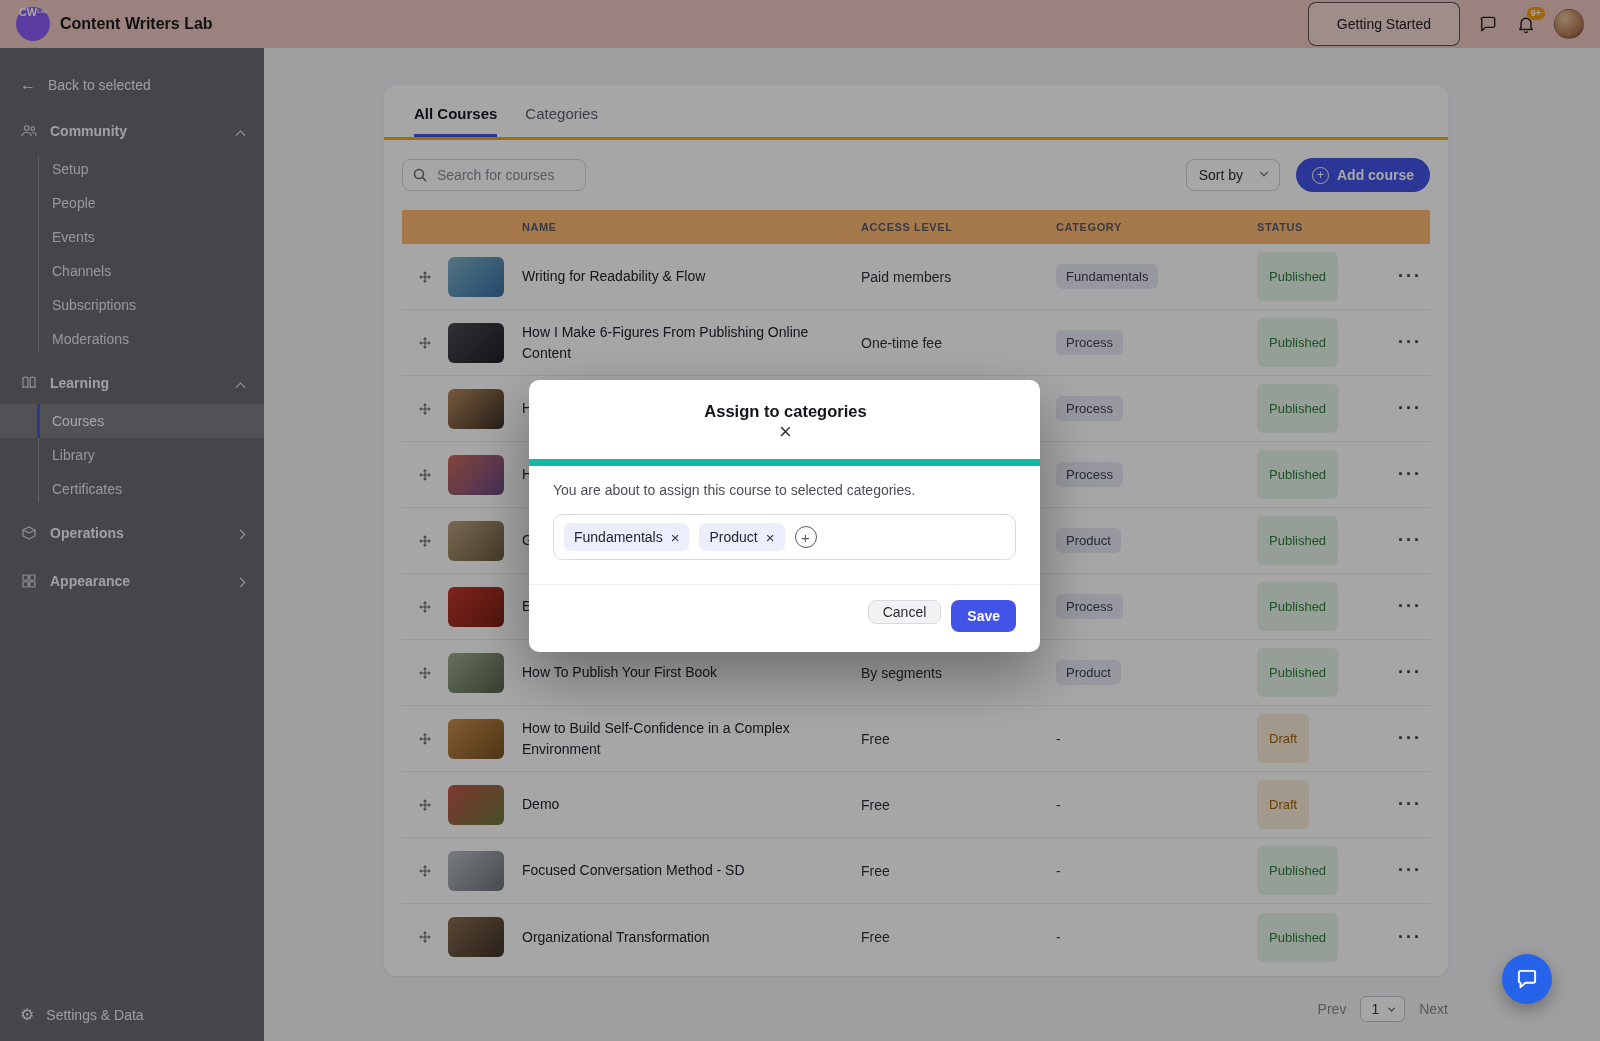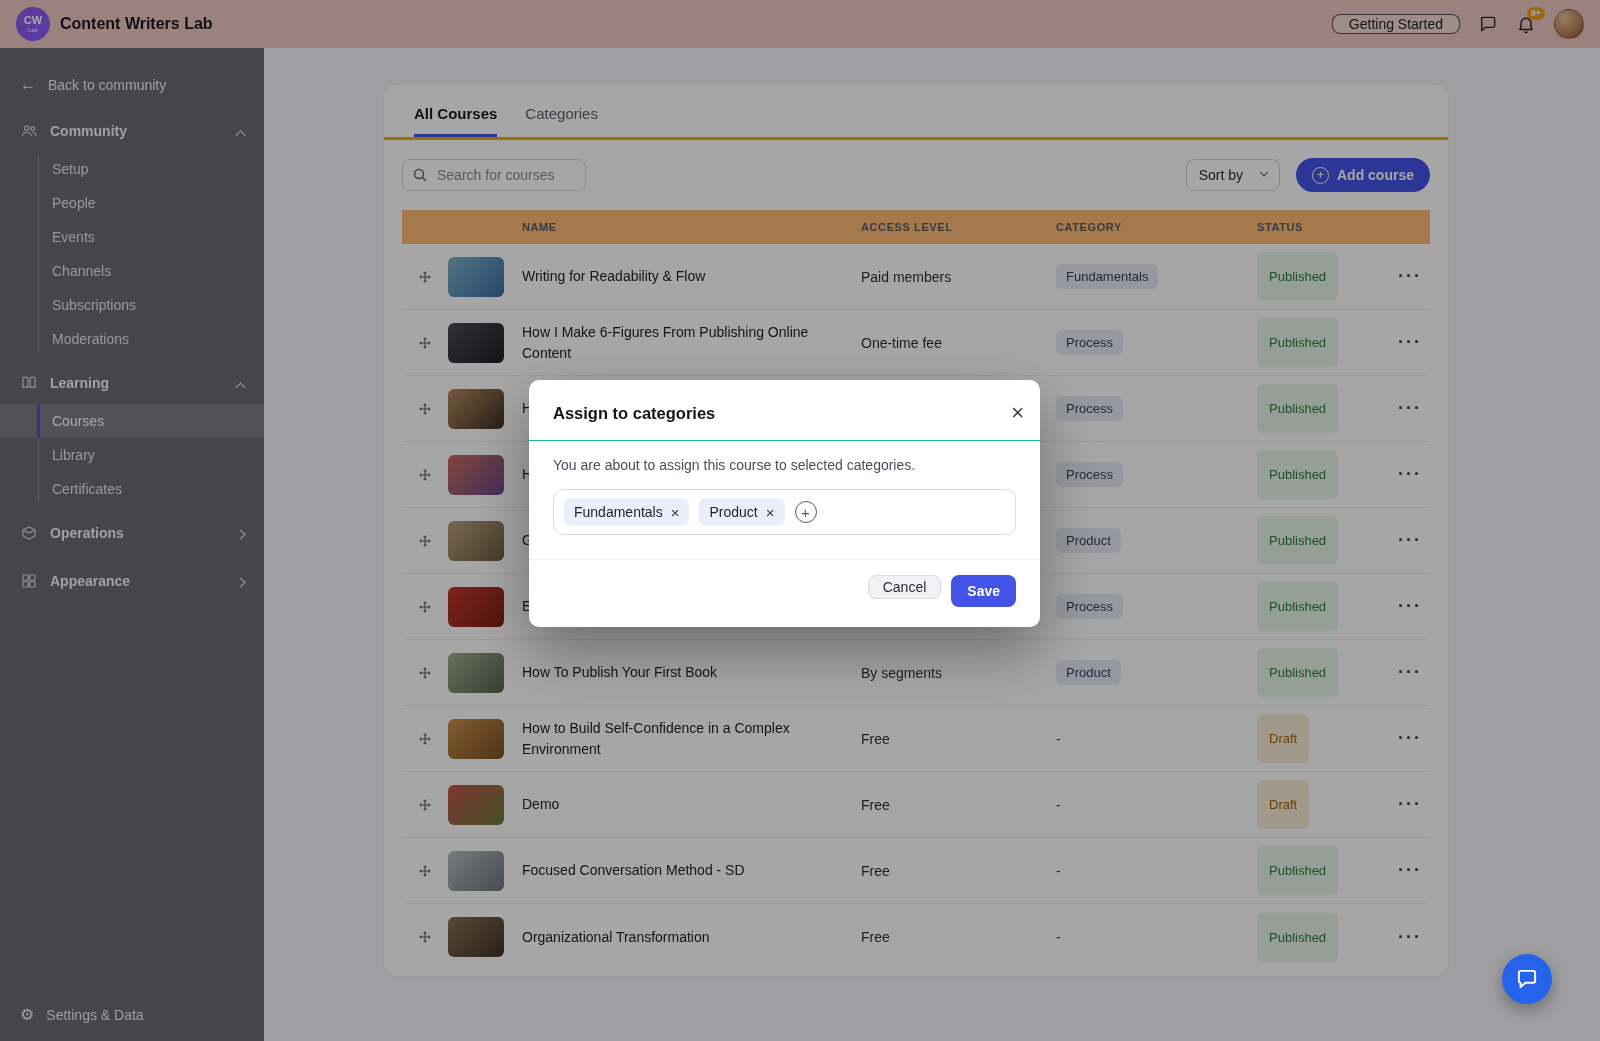--- a/index.html
+++ b/index.html
@@ -2,26 +2,26 @@
 <html style="--accent: #4353e8; --header-bg: #efc8c2; --sidebar-bg: #6a6a72; --logo-bg: #8b5cf6; --badge-orange: #f59e0b; --page-bg: #f5f5f7; --pub-bg: #e5f3e8; --pub-tx: #2f7d3f; --draft-bg: #f9ecd9; --draft-tx: #a16207; --cat-bg: #e8eaf4; --cat-tx: #383e58; --fab-blue: #2563eb;"><head>
 <meta charset="utf-8">
 <style>
   * { margin:0; padding:0; box-sizing:border-box; }
   html,body { width:1600px; height:1041px; overflow:hidden; font-family:"Liberation Sans", sans-serif; background:#f5f5f7; }
 
   .app { position:absolute; inset:0; display:flex; flex-direction:column; }
 
   
   header { height:48px; background:var(--header-bg); display:flex; align-items:center; padding:0 16px; flex:0 0 48px; }
-  .logo { width:34px; height:34px; border-radius:50%; background:var(--logo-bg); color:#fff; display:flex; flex-direction:column; align-items:center; justify-content:center; line-height:1; }
+  .logo { width:34px; height:34px; border-radius:50%; background:var(--logo-bg); color:#fff; display:flex; flex-direction:row; align-items:flex-start; justify-content:center; line-height:1; }
   .logo-cw { font-size:11px; font-weight:bold; }
   .logo-sub { font-size:6px; margin-top:1px; }
   .app-title { font-size:16px; font-weight:bold; color:#19191c; margin-left:10px; }
   .header-right { margin-left:auto; display:flex; align-items:center; gap:18px; }
-  .gs-btn { height:20px; padding:0 16px; font-size:14px; color:#222; background:rgba(255,255,255,.32); border:1px solid rgba(35,35,35,.75); border-radius:8px; font-family:inherit; cursor:pointer; }
+  .gs-btn { height:44px; padding:0 28px; font-size:14px; color:#222; background:rgba(255,255,255,.32); border:1px solid rgba(35,35,35,.75); border-radius:8px; font-family:inherit; cursor:pointer; }
   .hicon { color:#232326; display:inline-flex; position:relative; cursor:pointer; }
   .nbadge { position:absolute; top:-7px; right:-9px; background:var(--badge-orange); color:#fff; font-size:9px; font-weight:bold; border-radius:8px; padding:2px 4px; line-height:1; }
   .avatar { width:30px; height:30px; border-radius:50%; background:radial-gradient(circle at 35% 30%, #e8c39a, #b97f5c 60%, #7a4a33); border:1px solid rgba(0,0,0,.2); }
 
   
   .body-row { flex:1; display:flex; min-height:0; }
 
   
   aside { width:264px; flex:0 0 264px; background:var(--sidebar-bg); color:#eceaf0; display:flex; flex-direction:column; padding-top:18px; }
   .back-link { display:flex; align-items:center; gap:12px; padding:10px 20px; font-size:14px; color:#f2f2f6; cursor:pointer; }
@@ -73,21 +73,21 @@
   .cmenu { justify-self:center; font-size:18px; font-weight:bold; letter-spacing:2px; color:#3d3d46; cursor:pointer; }
 
   .pagination { width:1064px; margin-left:120px; margin-top:20px; display:flex; justify-content:flex-end; align-items:center; gap:14px; font-size:14px; color:#87878f; }
   .page-link { cursor:pointer; }
   .page-select { display:flex; align-items:center; gap:10px; border:1px solid #c8c8d0; background:#fff; border-radius:6px; padding:4px 10px; color:#33343c; cursor:pointer; }
   .page-select .chev { width:5px; height:5px; transform:rotate(45deg) translate(-1px,-1px); }
 
   
   .overlay { position:fixed; inset:0; background:rgba(0,0,0,.35); z-index:40; }
   .modal { position:fixed; left:529px; top:380px; width:511px; background:#fff; border-radius:10px; z-index:50; box-shadow:0 24px 60px rgba(0,0,0,.35); }
-  .modal-head { display:flex; align-items:center; justify-content:space-between; padding:22px 16px 16px 24px; border-bottom:1px solid #14b8a6; }
+  .modal-head { display:flex; align-items:center; justify-content:space-between; padding:22px 22px 16px 24px; border-bottom:7px solid #14b8a6;flex-direction:column; }
   .modal-head h2 { font-size:16.5px; color:#14151a; }
   .modal-close { font-size:22px; color:#3a3a42; cursor:pointer; line-height:1; }
   .modal-body { padding:16px 24px 4px; }
   .modal-desc { font-size:14px; color:#4b4e58; }
   .chip-box { margin-top:16px; border:1px solid #dadae2; border-radius:10px; min-height:46px; display:flex; align-items:center; gap:10px; padding:7px 10px; cursor:text; }
   .chip { display:inline-flex; align-items:center; gap:8px; background:#eceefb; color:#23252e; font-size:14px; padding:6px 10px; border-radius:7px; }
   .chip-x { font-size:15px; color:#31333c; cursor:pointer; line-height:1; }
   .add-chip { width:22px; height:22px; border:1.5px solid #5a5a64; border-radius:50%; color:#5a5a64; display:inline-flex; align-items:center; justify-content:center; font-size:15px; cursor:pointer; line-height:1; }
   .modal-foot { display:flex; justify-content:flex-end; gap:10px; padding:15px 24px 20px; border-top:1px solid #efeff3; margin-top:20px; }
   .btn-cancel { height:24px; padding:0 14px; border:1px solid #d9d9e0; background:#f2f2f5; color:#2c2d34; font-size:14px; border-radius:8px; font-family:inherit; cursor:pointer; }
@@ -122,21 +122,21 @@
       </span>
       <span class="avatar"></span>
     </div>
   </header>
 
   <div class="body-row">
 
     <aside>
       <div class="back-link">
         <span class="back-arrow">←</span>
-        <span>Back to community</span>
+        <span>Back to selected</span>
       </div>
 
       <div class="nav-section">
         <span class="nicon">
           <svg width="18" height="18" viewBox="0 0 24 24" fill="none" stroke="currentColor" stroke-width="1.6">
               <circle cx="9" cy="8" r="3"></circle>
               <path d="M3 19c0-3 2.5-5 6-5s6 2 6 5"></path>
               <circle cx="17" cy="9" r="2.4"></circle>
               <path d="M16.5 14c3 0 5 1.8 5 4.4"></path>
             </svg>
@@ -399,20 +399,28 @@
     <span class="cname">Organizational Transformation</span>
     <span class="caccess">Free</span>
     <span class="ccat"><span class="catval plain">-</span></span>
     <span class="cstatus"><span class="status-badge published">Published</span></span>
     <span class="cmenu">···</span>
   </div>
 </div>
         </div>
       </div>
 
+      <div class="pagination">
+        <span class="page-link">Prev</span>
+        <span class="page-select">
+          <span>1</span>
+          <span class="chev"></span>
+        </span>
+        <span class="page-link">Next</span>
+      </div>
     </main>
   </div>
 </div>
 
 <div class="overlay"></div>
 
 <div class="modal" role="dialog">
   <div class="modal-head">
     <h2>Assign to categories</h2>
     <span class="modal-close">×</span>

